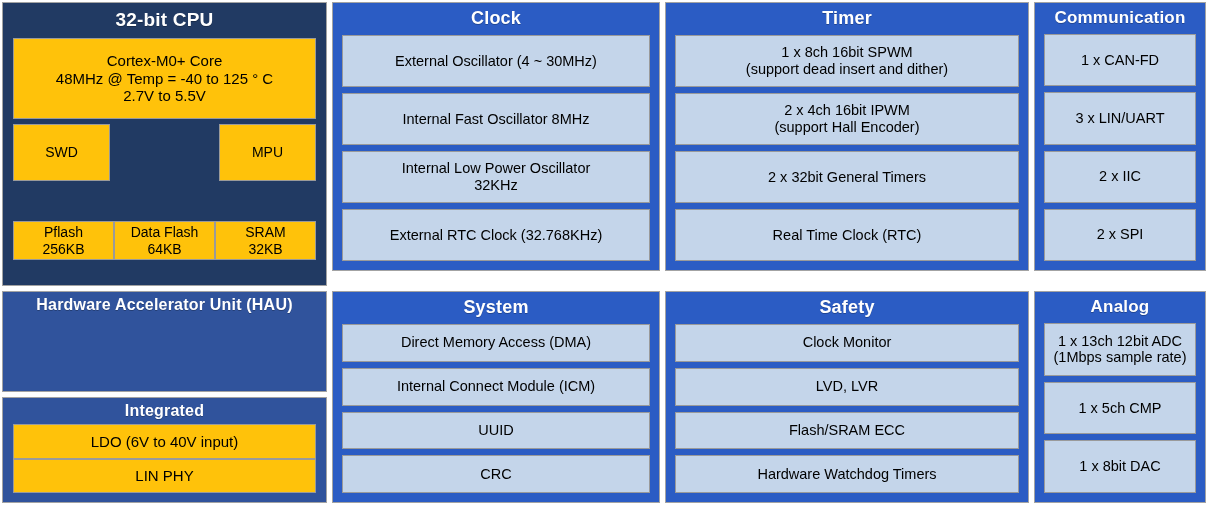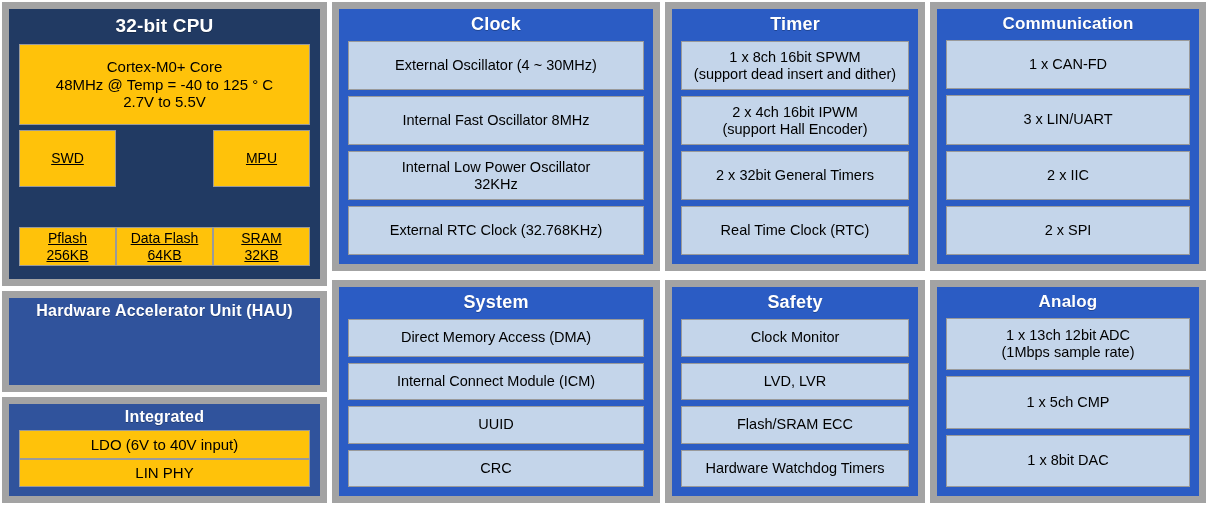--- a/index.html
+++ b/index.html
@@ -17,21 +17,21 @@
     background: #ffffff;
     box-sizing: border-box;
     display: flex;
     gap: 5px;
     padding: 2px 3px 3px 2px;
   }
 
   
   .panel {
     box-sizing: border-box;
-    border: 7px solid #a3a3a3;
+    border: 1px solid #a3a3a3;
     display: flex;
     flex-direction: column;
     overflow: hidden;
   }
   .panel-title {
     color: #ffffff;
     font-weight: bold;
     text-align: center;
     letter-spacing: 0.2px;
     text-shadow: 0 1px 0 rgba(0,0,0,0.25);
@@ -79,21 +79,20 @@
   .cpu-core {
     height: 81px;
     font-size: 15px;
     flex-direction: column;
     flex: none;
   }
   .cpu-core span { display: block; }
   .cpu-row {
     display: flex;
     flex: none;
-    text-decoration: underline;
   }
   .cpu-row-1 { height: 57px; }
   .cpu-row-2 { height: 74px; }
   .cpu-row .box { font-size: 14px; flex-direction: column; }
   .cpu-row-1 .box { width: 97px; }
   .cpu-row-1 .spacer { flex: 1; }
   .cpu-row-2 .box { flex: 1 1 0; margin-top: 35px; }
 
   
   #hau-panel { height: 101px; }
@@ -115,24 +114,24 @@
   
   #integrated-panel { flex: 1; }
   #integrated-panel .panel-title { font-size: 16px; padding: 4px 0 4px; }
   #integrated-panel .panel-body { padding: 0 10px 9px; gap: 0; }
   #integrated-panel .box { flex: 1; font-size: 15px; }
 
   
   .stack-col {
     display: flex;
     flex-direction: column;
-    gap: 9px;
+    gap: 20px;
   }
   .col-clock { width: 328px; flex: none; }
-  .col-timer { width: 260px; flex: none; }
+  .col-timer { width: 364px; flex: none; }
   .col-comm  { flex: 1; }
 
   .stack-col .panel-top { height: 269px; }
   .stack-col .panel-bot { flex: 1; }
 
   .stack-col .panel-title { font-size: 18px; padding: 5px 0 6px; }
   .stack-col .panel-body { padding: 0 9px 9px; gap: 6px; }
   .stack-col .panel-body .box { flex: 1 1 0; font-size: 14.5px; flex-direction: column; }
 
   .col-comm .panel-title { font-size: 17px; }

